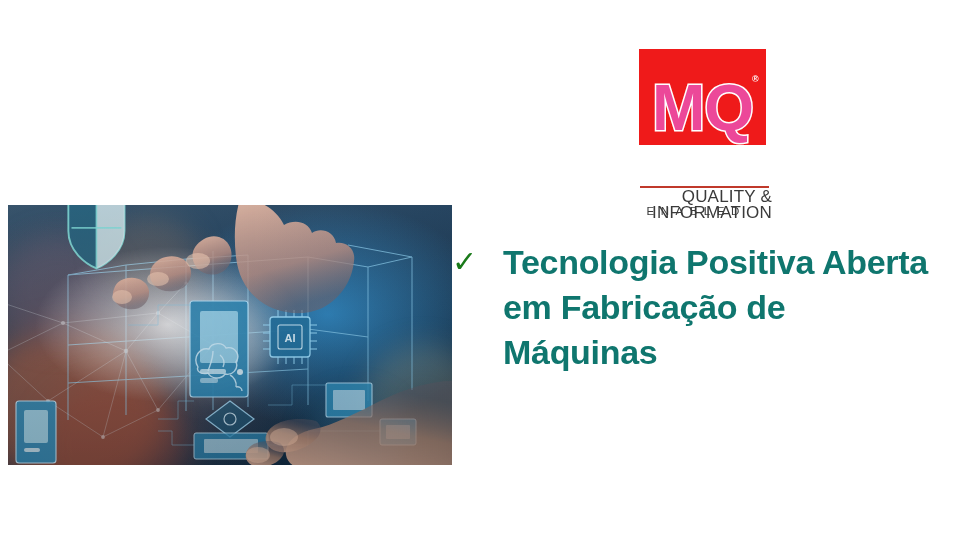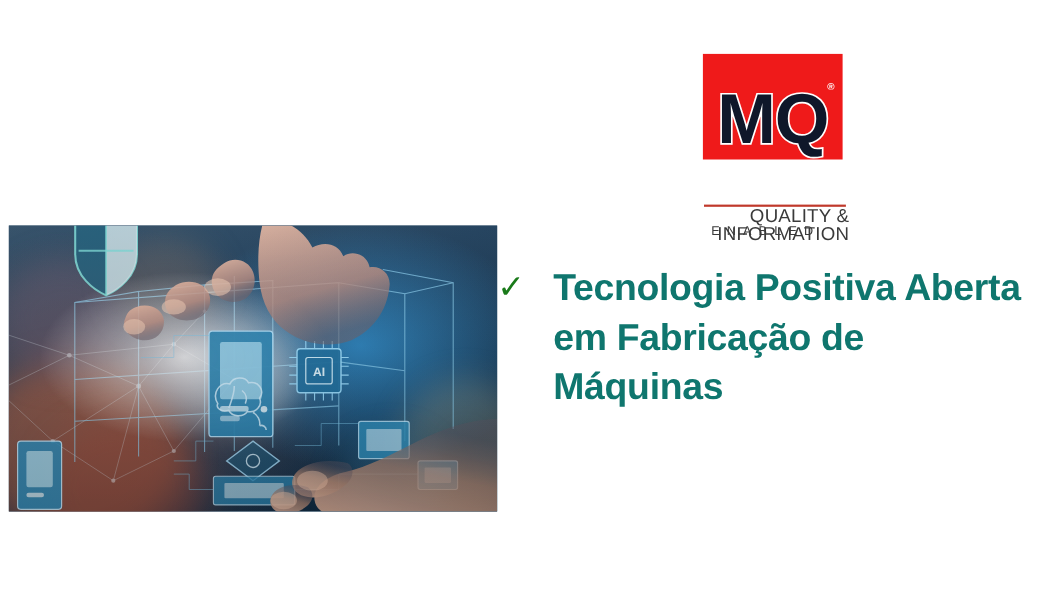--- a/index.html
+++ b/index.html
@@ -83,21 +83,21 @@
     position: absolute;
     left: 13px;
     top: 26px;
     width: 127px;
     height: 74px;
     font-size: 64px;
     font-weight: 700;
     letter-spacing: -1px;
     line-height: 74px;
     text-align: center;
-    color: #0f172a;
+    color: #ec4899;
     -webkit-text-stroke: 3px #ffffff;
     paint-order: stroke fill;
   }
   #logo-reg {
     position: absolute;
     left: 126px;
     top: 30px;
     font-size: 9px;
     font-weight: 700;
     color: #ffffff;

